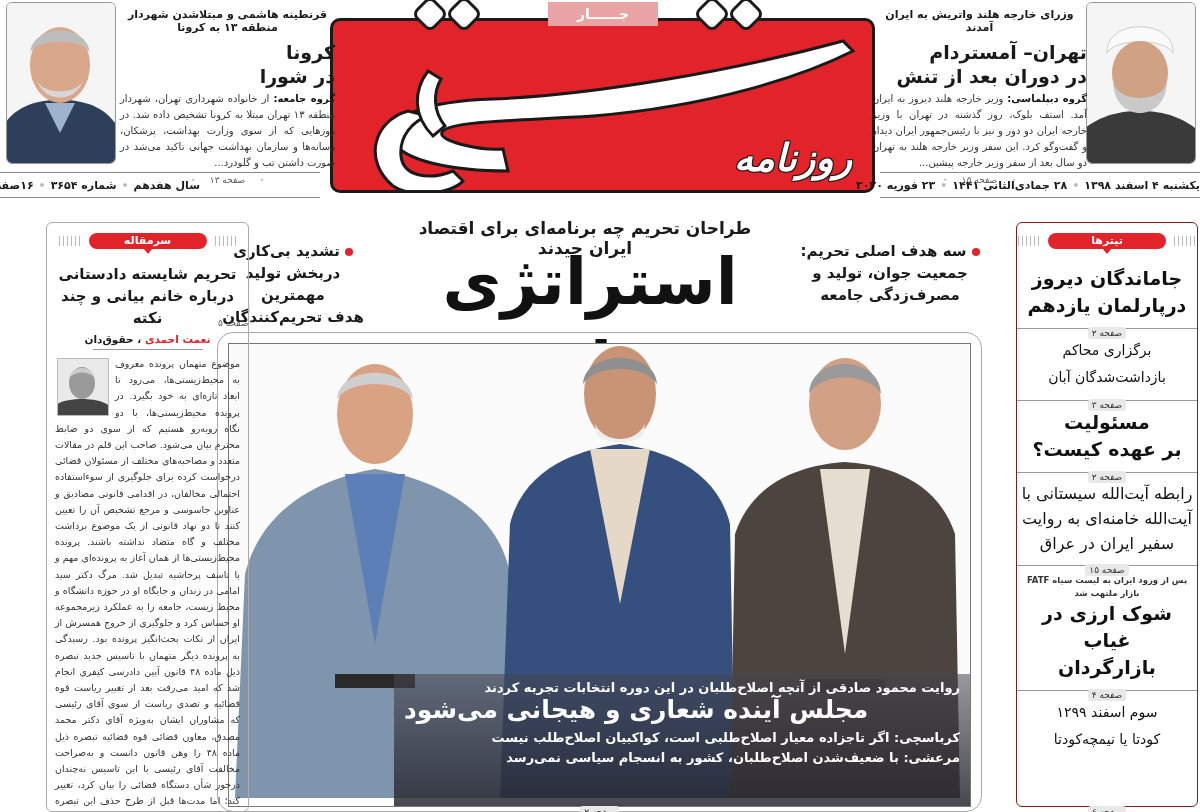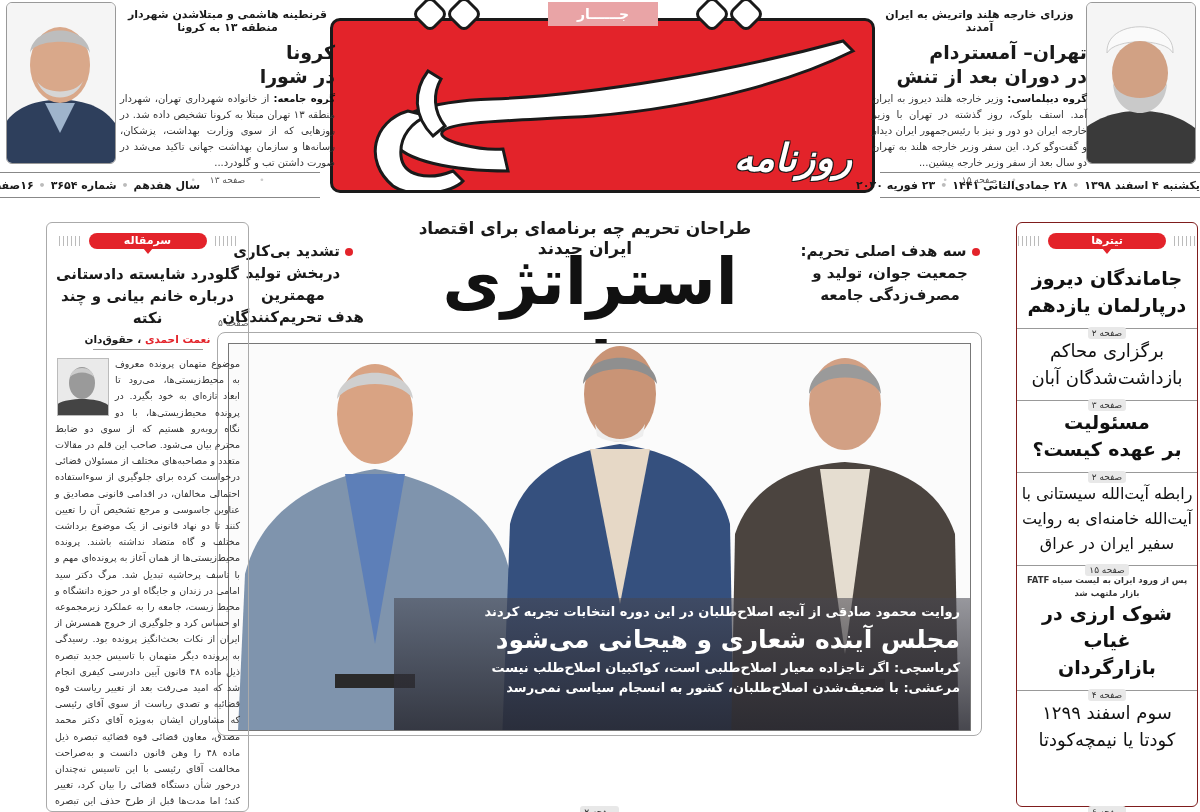--- a/index.html
+++ b/index.html
@@ -48,34 +48,34 @@
 
   
   .main-kicker { left: 400px; top: 218px; width: 370px; font-size: 17px; font-weight: bold; text-align: center; }
   .main-headline { left: 405px; top: 240px; width: 370px; font-size: 64px; font-weight: 900; text-align: center; letter-spacing: -1px; line-height: 84px; color: #111; }
   .side-head { font-size: 15px; font-weight: bold; line-height: 22px; text-align: center; }
   .red-bullet { display: inline-block; width: 8px; height: 8px; border-radius: 50%; background: #e3232a; margin-left: 5px; vertical-align: middle; }
   .small-ref { font-size: 9px; color: #555; }
 
   
   .photo-frame {
-    left: 217px; top: 332px; width: 765px; height: 404px;
-    border: 1px solid #aaa; border-radius: 8px;
+    left: 217px; top: 332px; width: 765px; height: 480px;
+    border: 1px solid #aaa; border-radius: 16px;
   }
   .photo-inner {
     position: absolute; left: 10px; top: 10px; right: 10px; bottom: 4px;
     border: 1px solid #777; overflow: hidden; background: #fff;
   }
   .caption-box {
     position: absolute; left: 165px; right: 0; bottom: 0; height: 132px;
     background: linear-gradient(to bottom, rgba(70,70,80,0.55), rgba(40,40,48,0.85));
     color: #fff; padding: 6px 10px 0 10px; text-align: right;
   }
   .caption-kicker { font-size: 13px; font-weight: bold; text-align: right; }
-  .caption-head { font-size: 25px; font-weight: bold; margin-top: 6px; text-align: right; }
+  .caption-head { font-size: 25px; font-weight: bold; margin-top: 0; text-align: left; }
   .caption-line { font-size: 13px; font-weight: bold; margin-top: 4px; text-align: right; line-height: 20px; }
 
   .page-tab {
     display: inline-block; background: #e8e8e8; font-size: 9px; color: #333; padding: 1px 4px; border-radius: 3px;
   }
 
   
   .editorial {
     left: 2px; top: 222px; width: 203px; height: 590px; border: 1px solid #aaa; border-radius: 6px; overflow: hidden; margin-left: 44px;
   }
@@ -97,21 +97,21 @@
   .ed-photo {
     float: left; width: 52px; height: 58px; margin: 2px 6px 4px 2px; background: #e5e5e5; border: 1px solid #bbb; overflow: hidden;
   }
 
   
   .headlines {
     left: 1016px; top: 222px; width: 182px; height: 585px; border: 1px solid #7f1d1d; border-radius: 6px; overflow: hidden;
   }
   .hl-item { text-align: center; }
   .hl-big { font-size: 19px; font-weight: 900; line-height: 27px; color: #111; }
-  .hl-med { font-size: 18px; font-weight: normal; line-height: 27px; color: #111; }
+  .hl-med { font-size: 14px; font-weight: normal; line-height: 27px; color: #111; }
   .hl-kicker { font-size: 8.5px; font-weight: bold; line-height: 13px; color: #333; }
   .hl-divider { position: relative; height: 14px; margin: 2px 0; }
   .hl-divider::before { content: ""; position: absolute; left: 0; right: 0; top: 7px; border-top: 1px solid #999; }
   .hl-divider .page-tab { position: relative; z-index: 1; }
   .hl-divider-wrap { text-align: center; }
 </style>
 </head>
 <body>
 
 <div class="abs masthead-logo">
@@ -242,21 +242,21 @@
   <span class="page-tab">صفحه ۲</span>
 </div>
 
 <div class="abs editorial">
   <div class="section-pill-wrap">
     <span class="hatch"></span>
     <span class="section-pill">سرمقاله</span>
     <span class="hatch"></span>
   </div>
   <div class="ed-title">
-    <div>گلودرد شایسته دادستانی</div>
+    <div>تحریم شایسته دادستانی</div>
     <div>درباره خانم بیانی و چند نکته</div>
   </div>
   <div class="ed-author">
     <span class="name">نعمت احمدی</span>
     <span> ، </span>
     <span>حقوق‌دان</span>
   </div>
   <div class="ed-author-rule"></div>
   <div class="ed-body">
     <div class="ed-photo">

